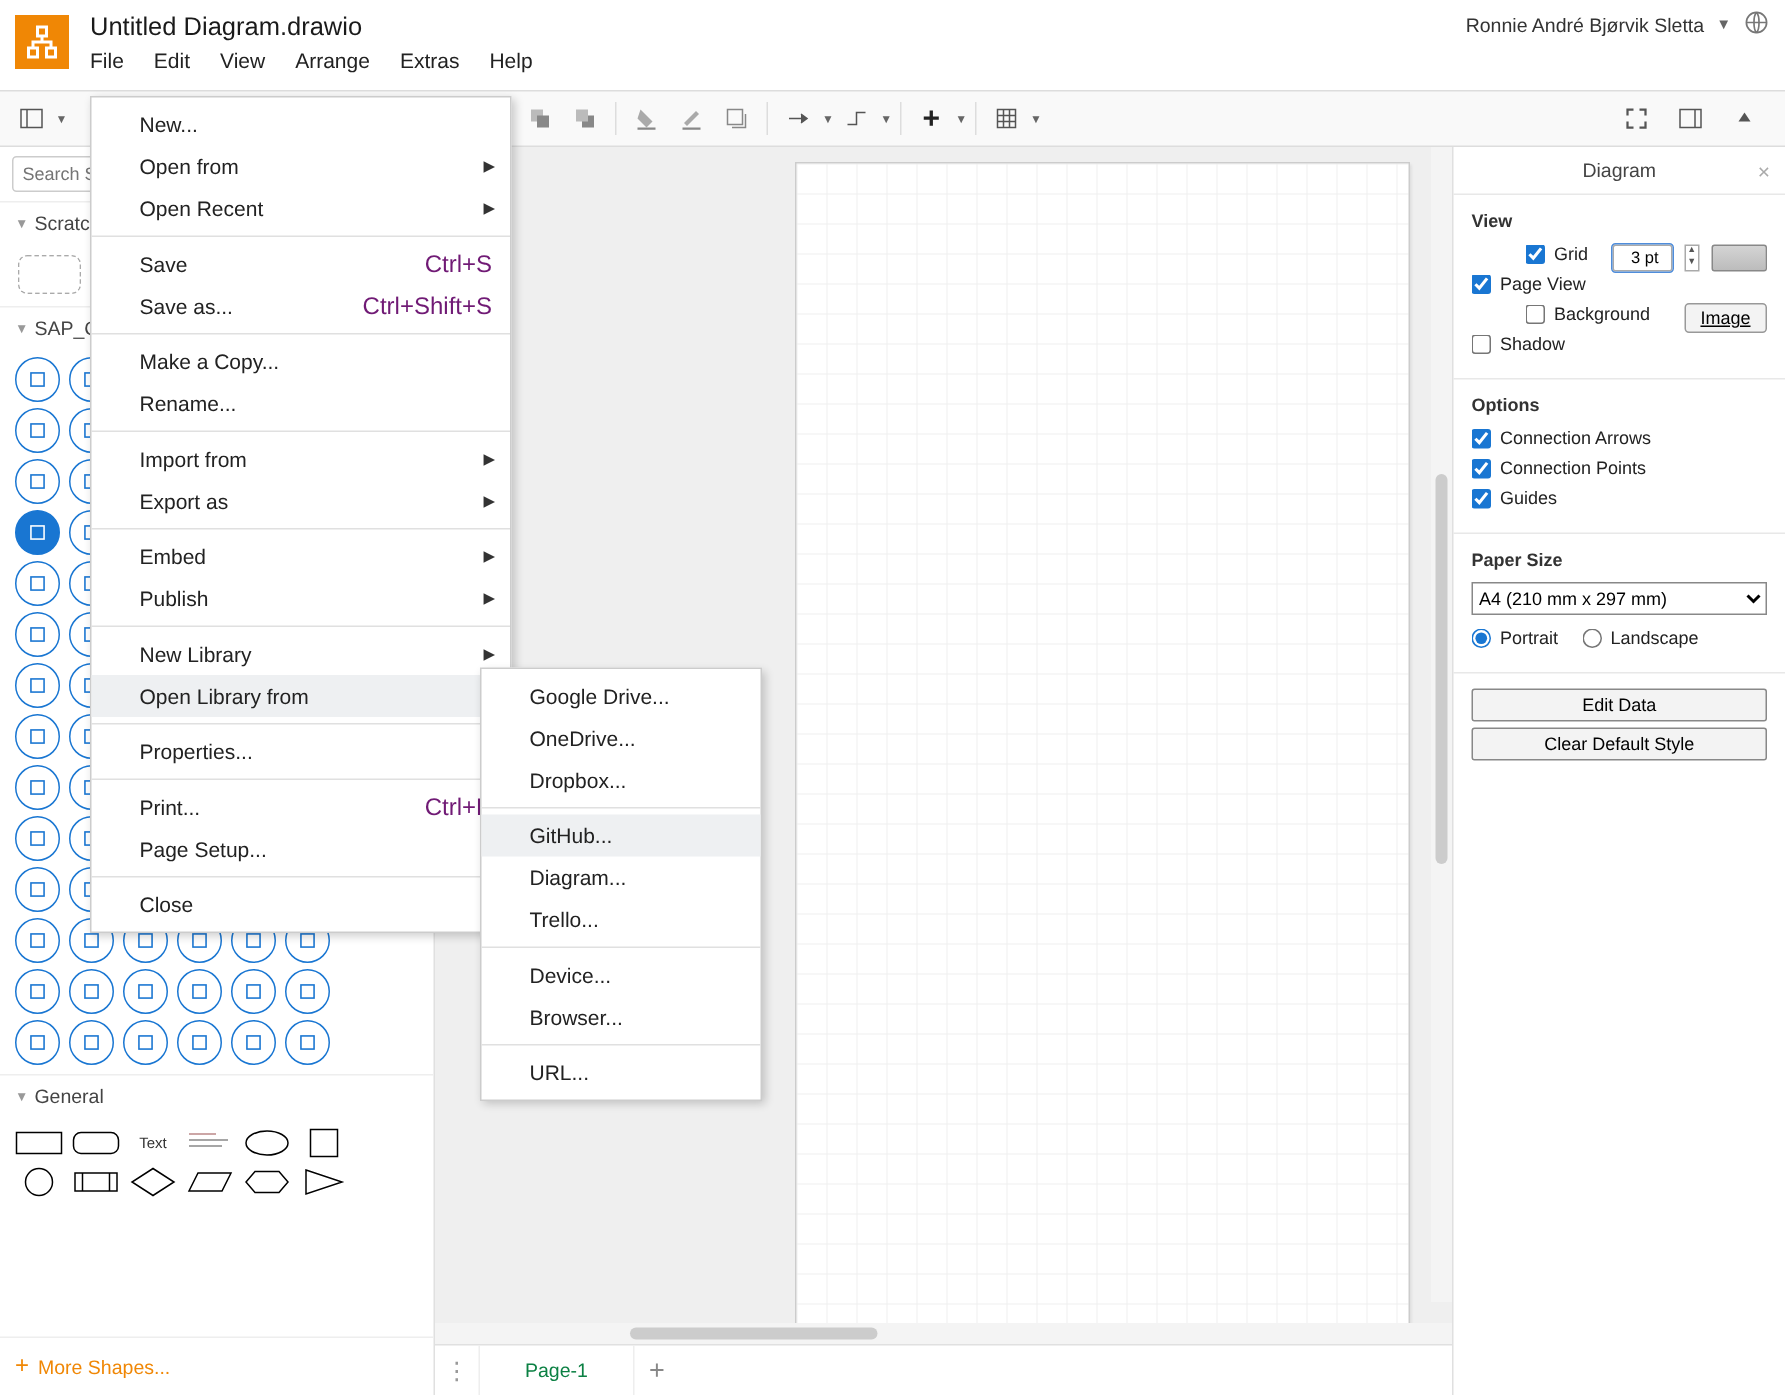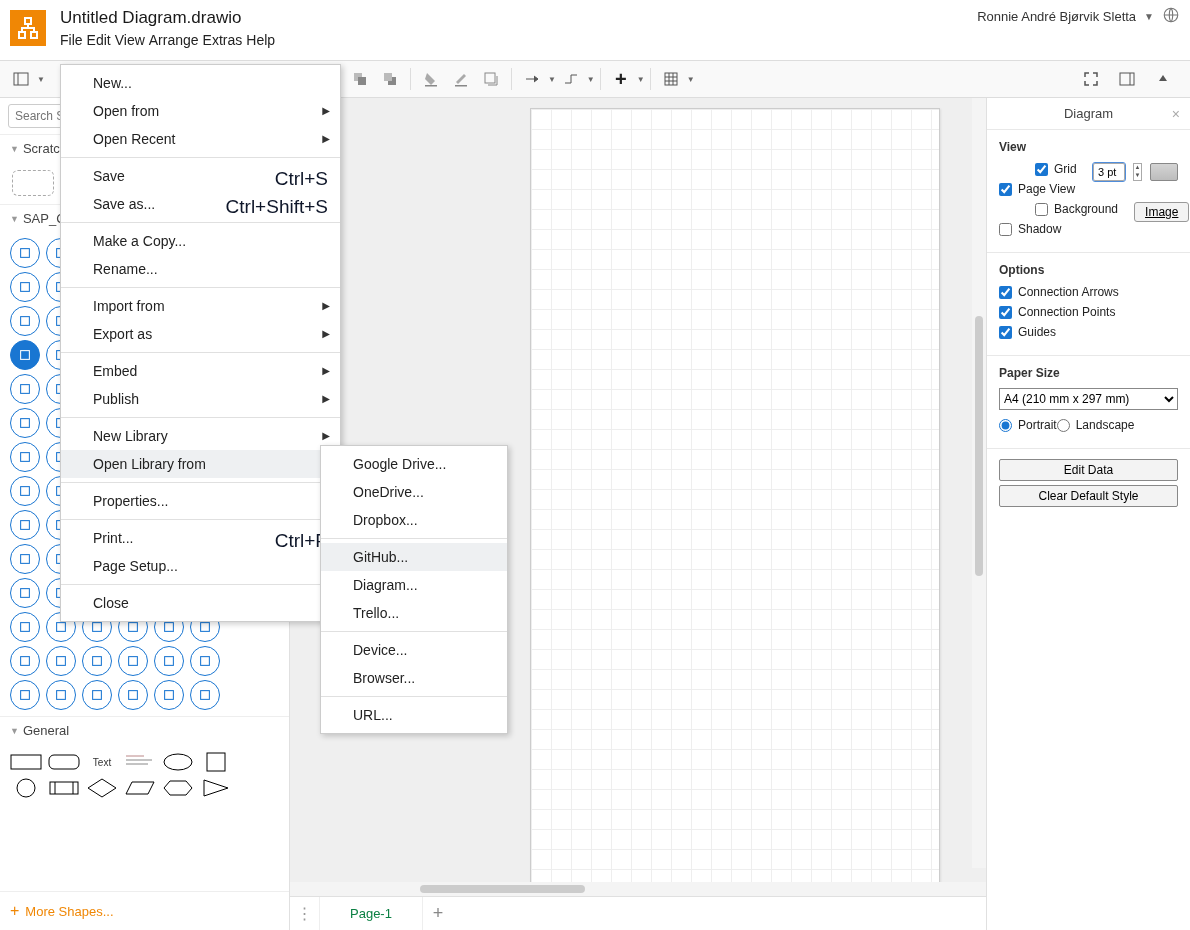--- a/index.html
+++ b/index.html
@@ -3,21 +3,21 @@
 <meta charset="utf-8">
 <style>
 * { box-sizing: border-box; margin: 0; padding: 0; font-family: -apple-system, BlinkMacSystemFont, "Segoe UI", Helvetica, Arial, sans-serif; }
 html, body { width: 1190px; height: 930px; overflow: hidden; background: #fff; }
 
 .header { height: 60px; display: flex; align-items: flex-start; padding: 6px 10px 0 10px; position: relative; }
 .logo-box { width: 36px; height: 36px; background: #f08705; display: flex; align-items: center; justify-content: center; margin-right: 14px; margin-top: 4px; }
 .logo-box svg { width: 24px; height: 24px; }
 .title-wrap { display: flex; flex-direction: column; flex: 1; }
 .doc-title { font-size: 17px; color: #1a1a1a; padding: 2px 0 4px 0; }
-.menubar { display: flex; gap: 4px; }
+.menubar { display: flex; gap: 20px; }
 .menubar span { font-size: 14px; color: #222; cursor: default; }
 .user-wrap { position: absolute; right: 10px; top: 6px; display: flex; align-items: center; gap: 8px; font-size: 13px; color: #333; }
 .user-wrap .chev { font-size: 10px; color: #666; }
 .globe-icon svg { width: 18px; height: 18px; stroke: #777; fill: none; }
 
 .toolbar {
   height: 38px; border-top: 1px solid #ddd; border-bottom: 1px solid #ddd;
   background: #f9f9f9; display: flex; align-items: center; padding: 0 6px;
 }
 .toolbar .tb-btn { width: 26px; height: 26px; margin: 0 2px; display: flex; align-items: center; justify-content: center; color: #555; font-size: 14px; }
@@ -58,21 +58,21 @@
 .hscrollbar { height: 14px; background: #f4f4f4; position: relative; }
 .hscrollbar .thumb { position: absolute; top: 3px; left: 130px; width: 165px; height: 8px; background: #ccc; border-radius: 4px; }
 .vscrollbar { position: absolute; right: 0; top: 0; bottom: 14px; width: 14px; background: #f4f4f4; }
 .vscrollbar .thumb { position: absolute; left: 3px; top: 218px; width: 8px; height: 260px; background: #ccc; border-radius: 4px; }
 
 .tabbar { height: 34px; border-top: 1px solid #e0e0e0; background: #fff; display: flex; align-items: center; }
 .tabbar .dots { width: 30px; text-align: center; color: #999; font-size: 16px; border-right: 1px solid #eee; height: 100%; display: flex; align-items: center; justify-content: center; }
 .tabbar .tab { padding: 0 30px; height: 100%; display: flex; align-items: center; font-size: 13px; color: #0b8043; border-right: 1px solid #eee; font-weight: 500; }
 .tabbar .add { width: 30px; text-align: center; color: #888; font-size: 18px; }
 
-.right-panel { width: 204px; border-left: 1px solid #e0e0e0; background: #fff; display: flex; flex-direction: column; font-size: 13px; }
+.right-panel { width: 222px; border-left: 1px solid #e0e0e0; background: #fff; display: flex; flex-direction: column; font-size: 13px; }
 .right-panel .panel-title { text-align: center; padding: 8px; color: #444; position: relative; border-bottom: 1px solid #e8e8e8; }
 .right-panel .close-x { position: absolute; right: 10px; top: 8px; color: #aaa; font-size: 14px; }
 .right-panel .sect { padding: 10px 12px; border-bottom: 1px solid #e8e8e8; }
 .right-panel .sect h4 { font-size: 12px; font-weight: 600; color: #333; margin-bottom: 8px; }
 .right-panel label { display: flex; align-items: center; gap: 6px; font-size: 12px; color: #222; margin-bottom: 6px; }
 .right-panel input[type=checkbox], .right-panel input[type=radio] { accent-color: #1976d2; width: 13px; height: 13px; }
 .right-panel .grid-row { display: flex; align-items: center; gap: 8px; padding-left: 36px; }
 .right-panel .grid-val { width: 46px; height: 18px; border: 1px solid #aaa; font-size: 11px; text-align: right; padding-right: 8px; outline: 1px solid #4f8ddb; border-radius: 2px; display: flex; align-items: center; justify-content: flex-end; }
 .right-panel .stepper { width: 12px; height: 18px; display:flex; flex-direction:column; border:1px solid #aaa; }
 .right-panel .stepper span { flex:1; font-size:6px; text-align:center; line-height:7px; color:#555; }
@@ -83,21 +83,21 @@
 
 
 .menu {
   position: absolute; background: #fff; border: 1px solid #ccc;
   box-shadow: 2px 2px 6px rgba(0,0,0,0.2); z-index: 1000;
   font-size: 14px; color: #222; padding: 4px 0;
 }
 .menu .mi { padding: 6px 24px 6px 32px; white-space: nowrap; position: relative; }
 .menu .mi.hover { background: #eef0f2; }
 .menu .mi .arrow { position: absolute; right: 10px; top: 8px; font-size: 10px; color: #333; }
-.menu .mi .shortcut { position: absolute; right: 12px; top: 6px; font-size: 19px; color: #0f172a; }
+.menu .mi .shortcut { position: absolute; right: 12px; top: 6px; font-size: 16px; color: #701a75; }
 .menu .msep { height: 1px; background: #e0e0e0; margin: 4px 0; }
 
 .file-menu { left: 60px; top: 64px; width: 281px; }
 .sub-menu { left: 320px; top: 445px; width: 188px; }
 </style>
 </head>
 <body>
 
 <div class="header">
   <div class="logo-box">
@@ -808,21 +808,21 @@
           <span>Connection Points</span>
         </label>
       <label>
           <input type="checkbox" checked="" style="">
           <span>Guides</span>
         </label>
     </div>
     <div class="sect">
       <h4>Paper Size</h4>
       <select><option>A4 (210 mm x 297 mm)</option></select>
-      <div style="margin-top:8px; display:flex; ">
+      <div style="margin-top:8px; display:flex; gap:16px">
         <label>
             <input type="radio" name="orient" checked="" style="">
             <span>Portrait</span>
           </label>
         <label>
             <input type="radio" name="orient" style="">
             <span>Landscape</span>
           </label>
       </div>
     </div>

